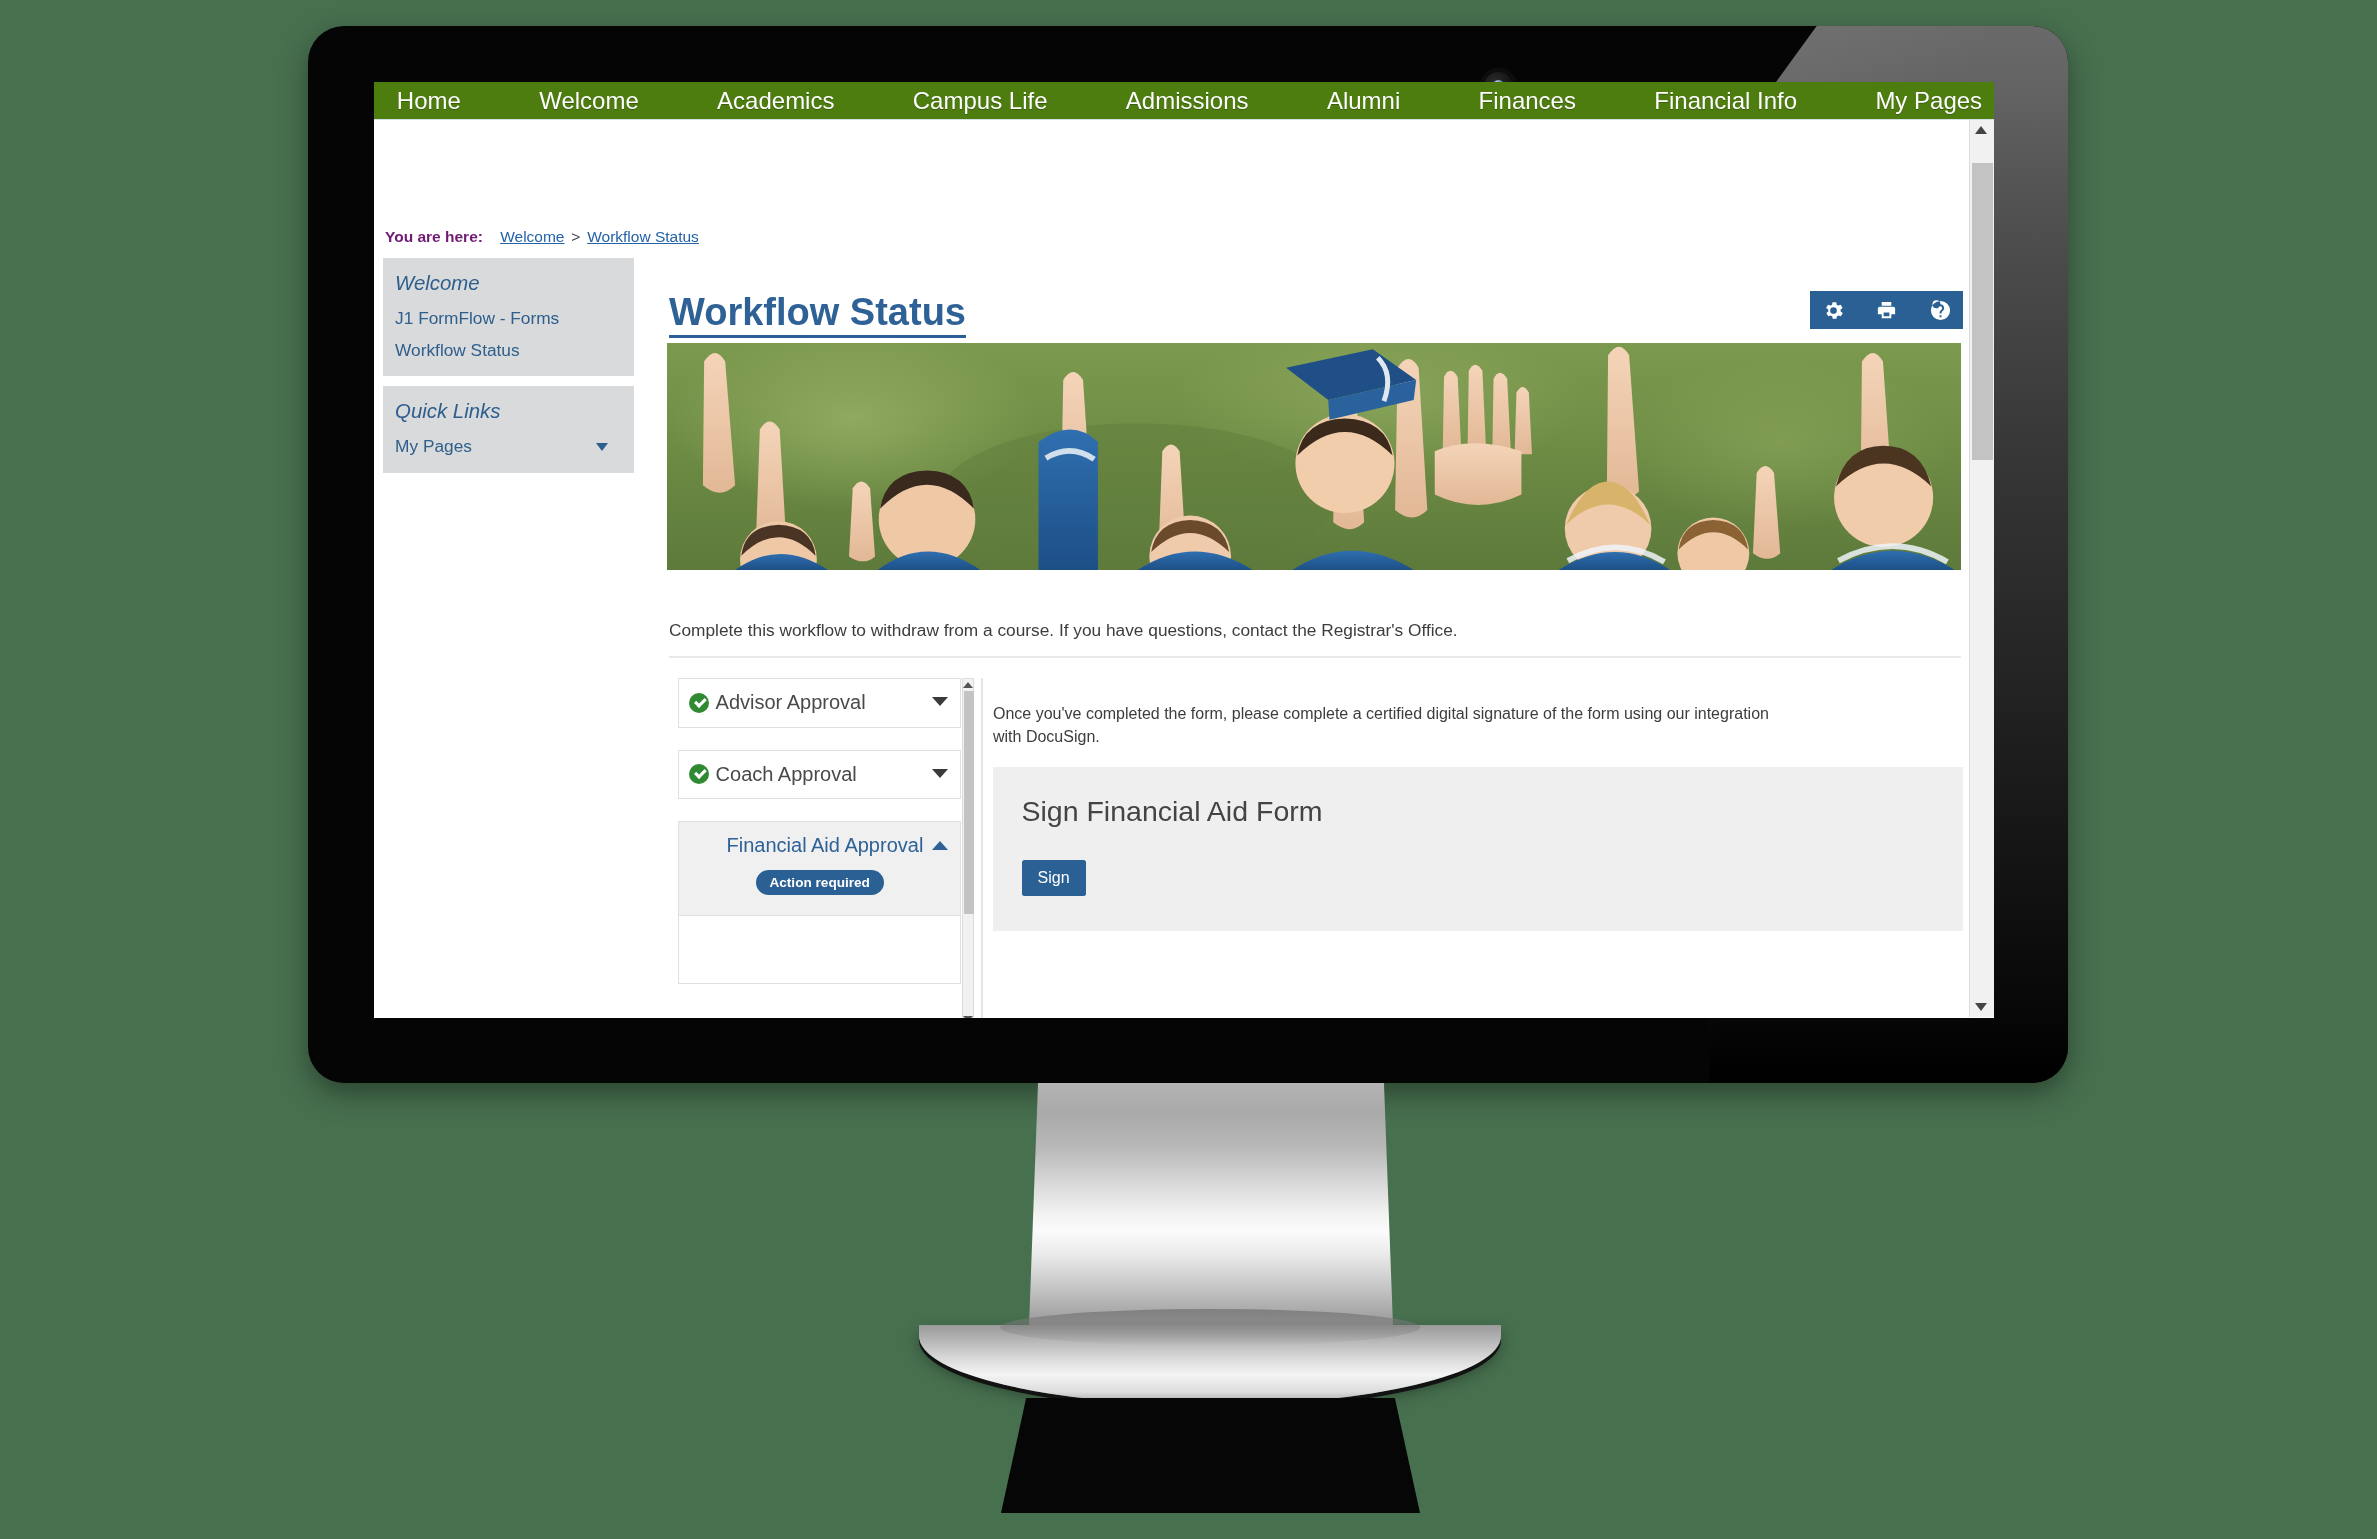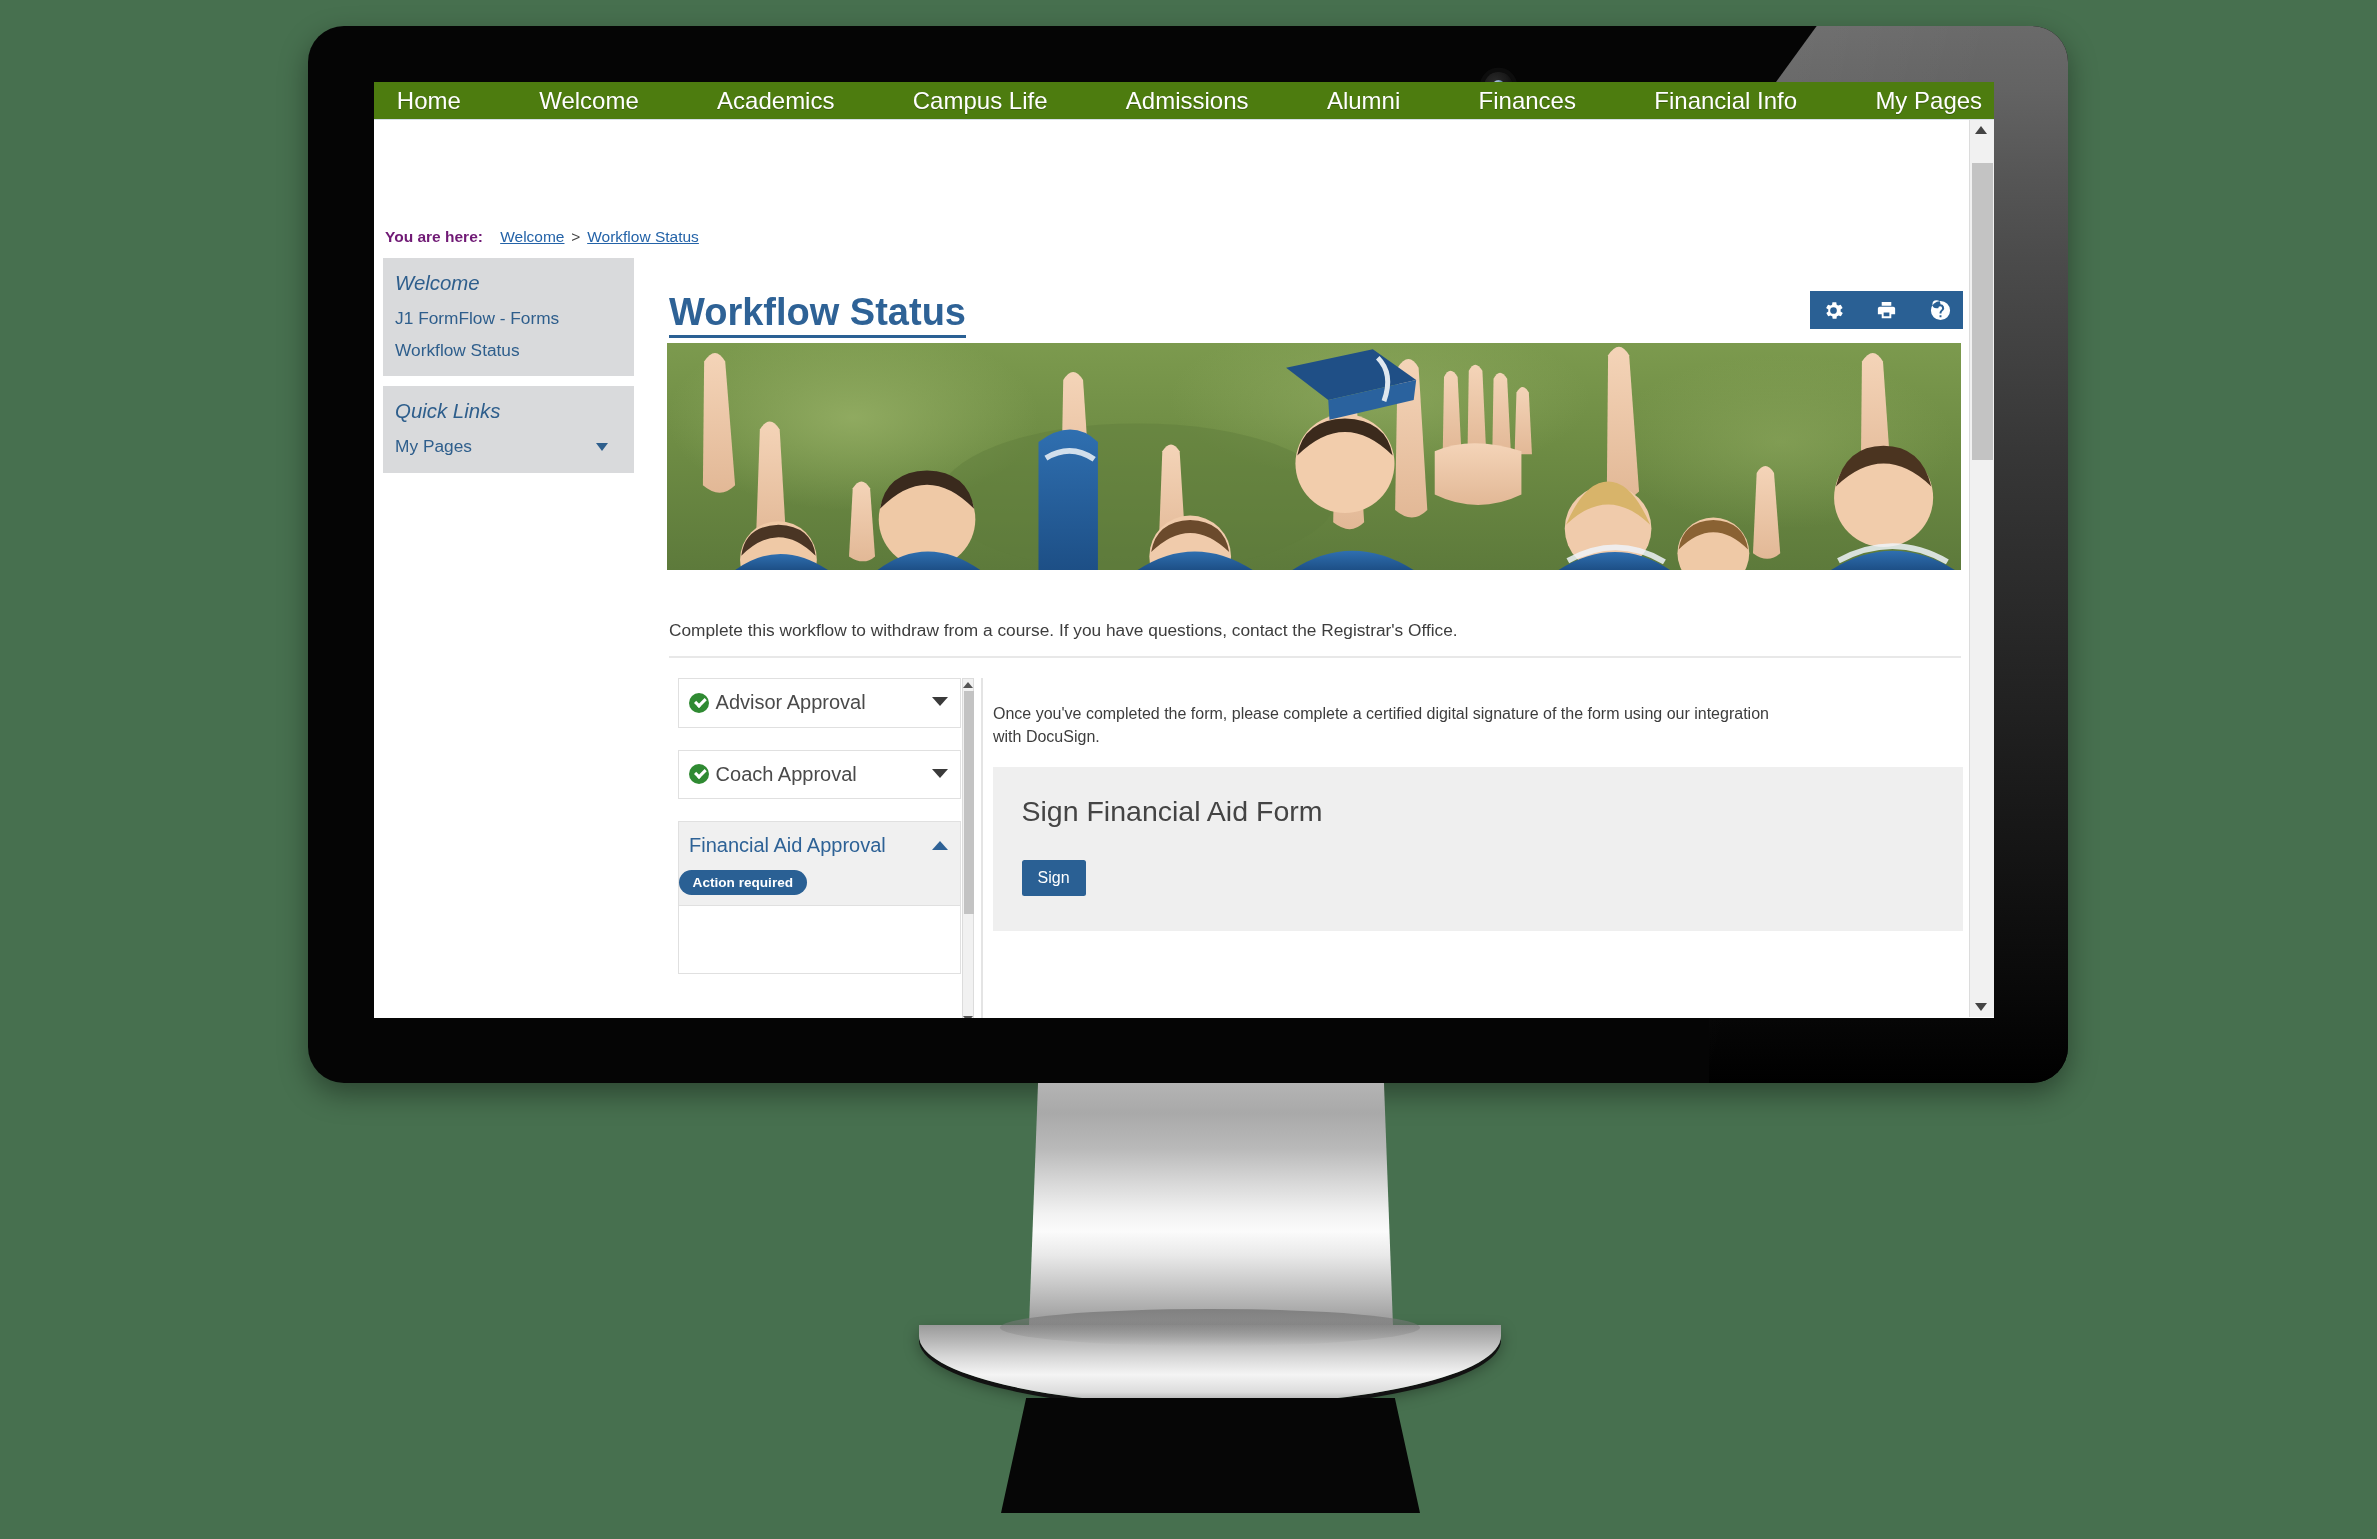--- a/index.html
+++ b/index.html
@@ -189,21 +189,21 @@
     padding: 11px 12.4px 11px 10px;
     cursor: pointer;
     min-height: 47px;
     position: relative;
   }
   .acc-title {
     font-size: 20px; color: #4a4a4a;
     line-height: 1.28;
     flex: 1; padding-right: 8.7px;
   }
-  .acc-item.open .acc-title { color: #2e6296; }
+  .acc-item.open .acc-title { color: #2e6296; text-align: right; }
   .check-icon {
     width: 20.4px; height: 20.4px; flex: none;
     border-radius: 50%;
     background: #2f8a32;
     margin: 2.5px 6.2px 0 0;
     position: relative;
   }
   .check-icon::after {
     content:"";
     position:absolute; left: 5.6px; top: 5px;
@@ -212,21 +212,21 @@
     transform: rotate(-45deg);
   }
   .chev {
     width: 0;height:0;flex:none;
     border-left: 8px solid transparent;
     border-right: 8px solid transparent;
     margin-top: 7.4px;
   }
   .chev.down { border-top: 9.3px solid #3a3a3a; }
   .chev.up   { border-bottom: 9.3px solid #2e6296; }
-  .badge-row { padding: 0 0 10px 0; }
+  .badge-row { text-align: center; padding: 0 0 20px 0; }
   .badge {
     display: inline-block;
     background: #2a6094; color: #fff;
     font-size: 13.6px; font-weight: bold;
     border-radius: 13.6px;
     padding: 5px 13.6px 5.6px 13.6px;
   }
   .acc-sub {
     border-top: 1.2px solid #e0e0e0;
     background: #fff;

